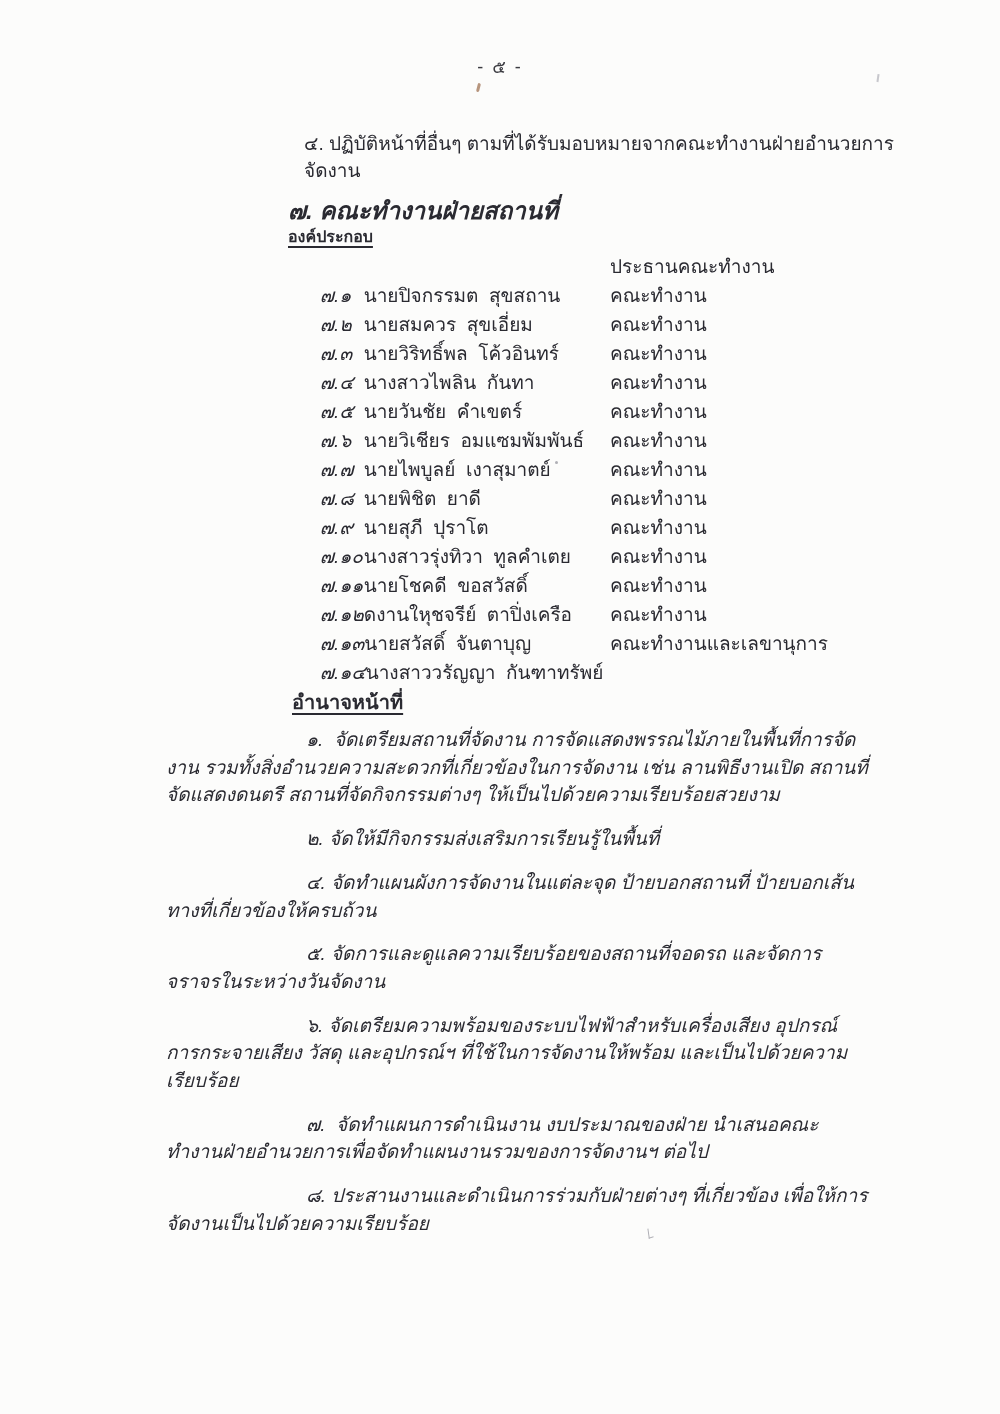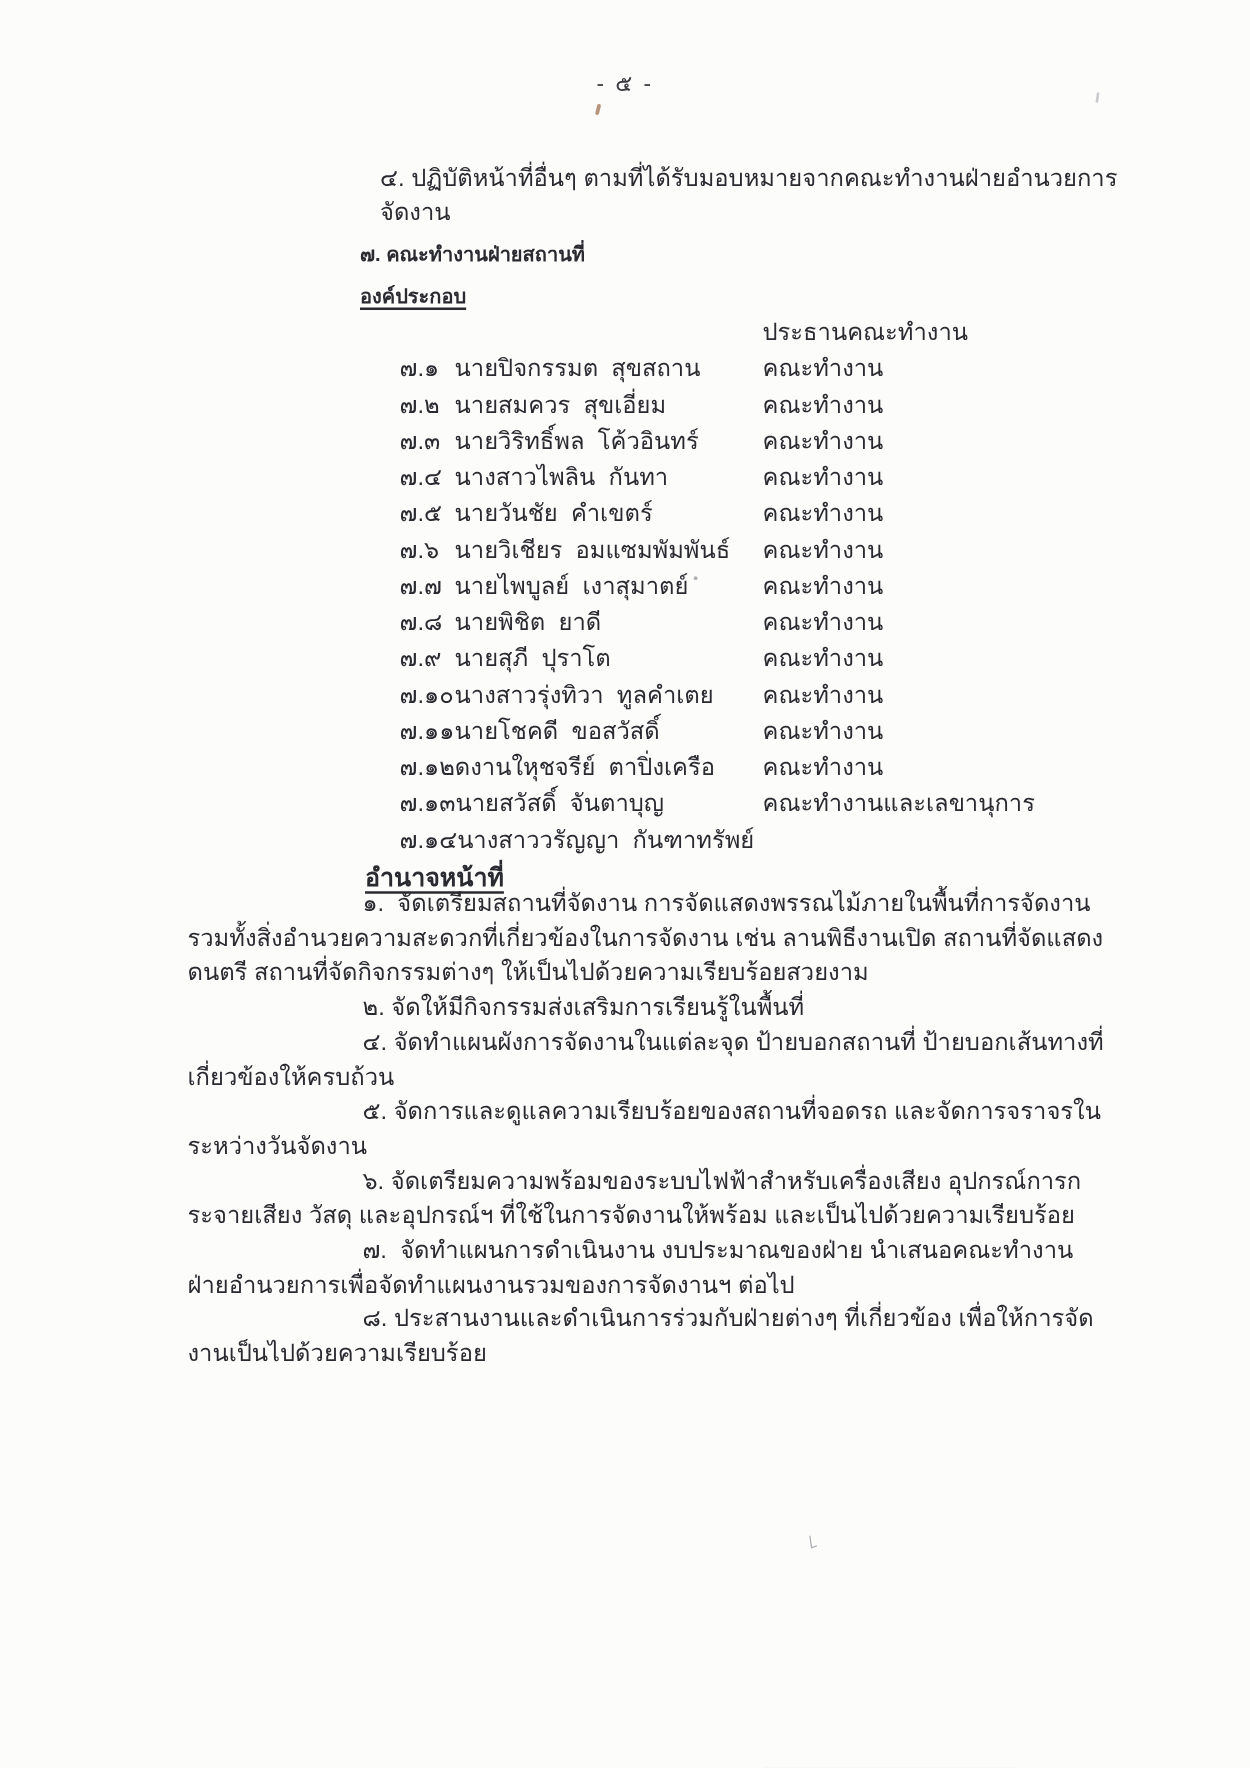--- a/index.html
+++ b/index.html
@@ -19,47 +19,48 @@
   .pageno {
     position: absolute; top: 52px; left: 0; width: 1000px;
     text-align: center; font-size: 18px; letter-spacing: 2px; color: #3a3a40;
   }
   .intro {
     position: absolute; top: 130px; left: 304px; width: 600px;
     line-height: 27px; white-space: pre-wrap;
   }
   .sec-title {
     position: absolute; top: 191px; left: 288px;
-    font-weight: 700; font-size: 16px;
+    font-weight: 700; font-size: 24px; font-style: italic;
   }
   .org-head {
     position: absolute; top: 224px; left: 288px;
     font-weight: 700; font-size: 16px;
     text-decoration: underline; text-underline-offset: 4px;
     text-decoration-thickness: 1.5px;
   }
   .members { position: absolute; top: 252px; left: 288px; width: 600px; }
   .mrow { position: relative; height: 29px; line-height: 29px; white-space: pre; }
-  .mno { display: inline-block; min-width: 44px; }
+  .mno { display: inline-block; min-width: 44px; font-style: italic; }
   .mrole { position: absolute; left: 322px; top: 0; }
   .duties-head {
     position: absolute; top: 686px; left: 292px;
     font-weight: 700; font-size: 20px;
     text-decoration: underline; text-underline-offset: 4px;
     text-decoration-thickness: 1.5px;
     text-align: right;
   }
   .duties {
     position: absolute; top: 710px; left: 150px; width: 734px;
   }
   .duty {
-    margin: 0; padding: 0;
+    margin: 16px; padding: 0;
     text-indent: 140px;
     line-height: 27.7px;
     white-space: pre-wrap;
+    font-style: italic;
   }
   
   .artifact { position: absolute; pointer-events: none; }
   .a1 { top: 83px; left: 477px; width: 2.5px; height: 9px;
         background: #a57a5e; transform: rotate(14deg); border-radius: 2px; opacity: .8; }
   .a2 { top: 74px; left: 877px; width: 1.5px; height: 8px;
         background: #9a9aa6; transform: rotate(8deg); opacity: .55; }
   .a3 { top: 461px; left: 555px; width: 3px; height: 3px;
         background: #7b7b87; border-radius: 50%; opacity: .6; }
   .a4 { top: 1228px; left: 648px; width: 4px; height: 9px;

